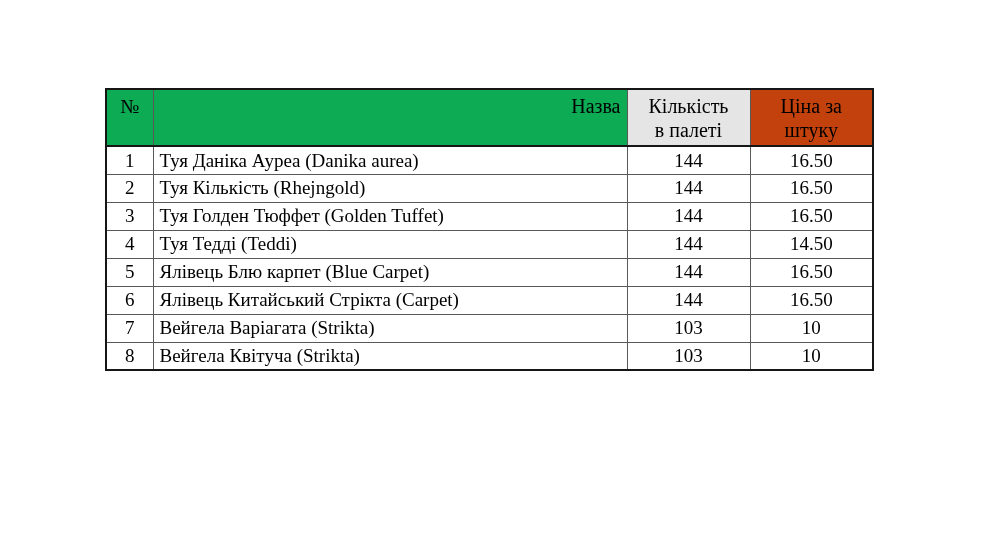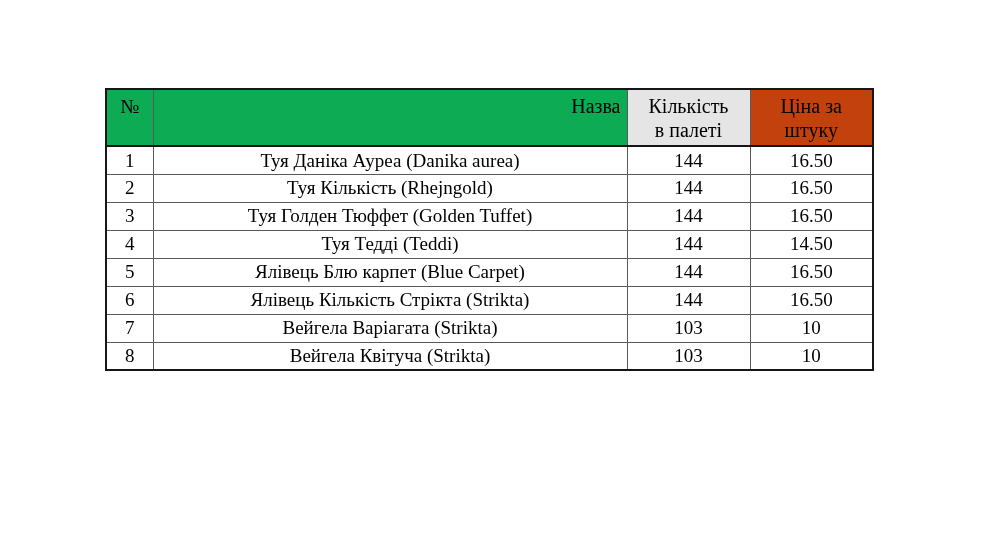--- a/index.html
+++ b/index.html
@@ -57,21 +57,21 @@
   }
   table.price-table tbody td {
     height: 28px;
     font-size: 19px;
     vertical-align: middle;
   }
   td.cell-num, td.cell-qty, td.cell-price {
     text-align: center;
   }
   td.cell-name {
-    text-align: center;
+    text-align: left;
     padding-left: 9px;
   }
 </style>
 </head>
 <body>
 
 <div class="page">
   <table class="price-table">
     <colgroup>
       <col class="c-num">
@@ -115,21 +115,21 @@
           <td class="cell-price">14.50</td>
         </tr>
         <tr>
           <td class="cell-num">5</td>
           <td class="cell-name">Ялівець Блю карпет (Blue Carpet)</td>
           <td class="cell-qty">144</td>
           <td class="cell-price">16.50</td>
         </tr>
         <tr>
           <td class="cell-num">6</td>
-          <td class="cell-name">Ялівець Кількість Стрікта (Strikta)</td>
+          <td class="cell-name">Ялівець Китайський Стрікта (Carpet)</td>
           <td class="cell-qty">144</td>
           <td class="cell-price">16.50</td>
         </tr>
         <tr>
           <td class="cell-num">7</td>
           <td class="cell-name">Вейгела Варіагата (Strikta)</td>
           <td class="cell-qty">103</td>
           <td class="cell-price">10</td>
         </tr>
         <tr>

